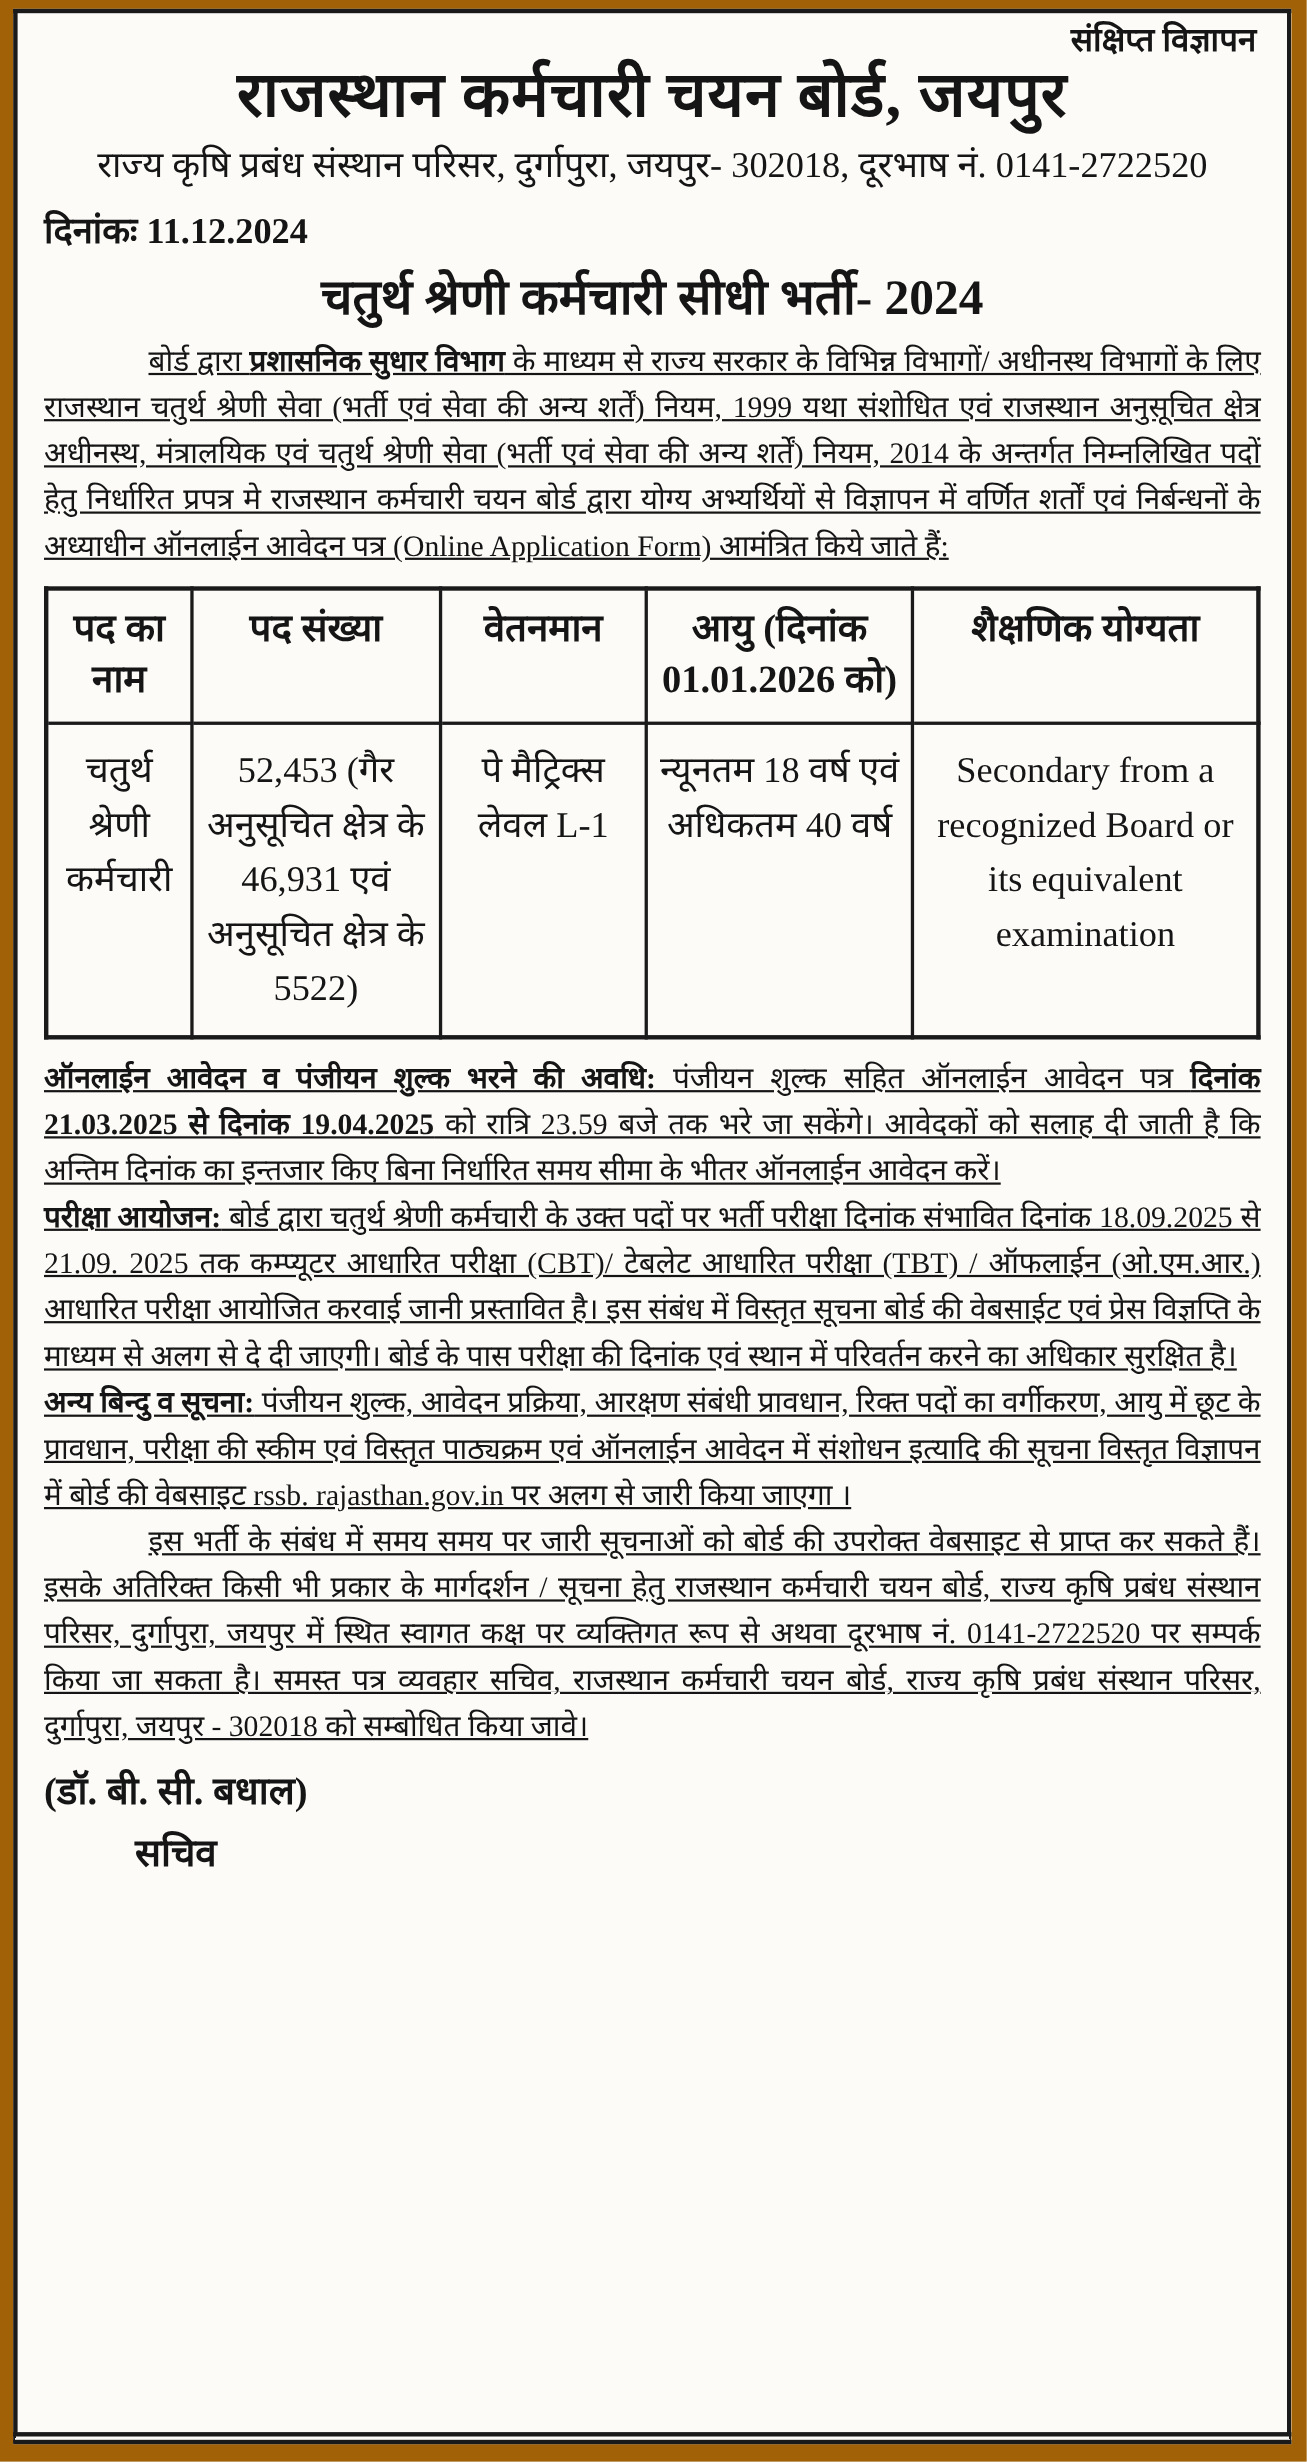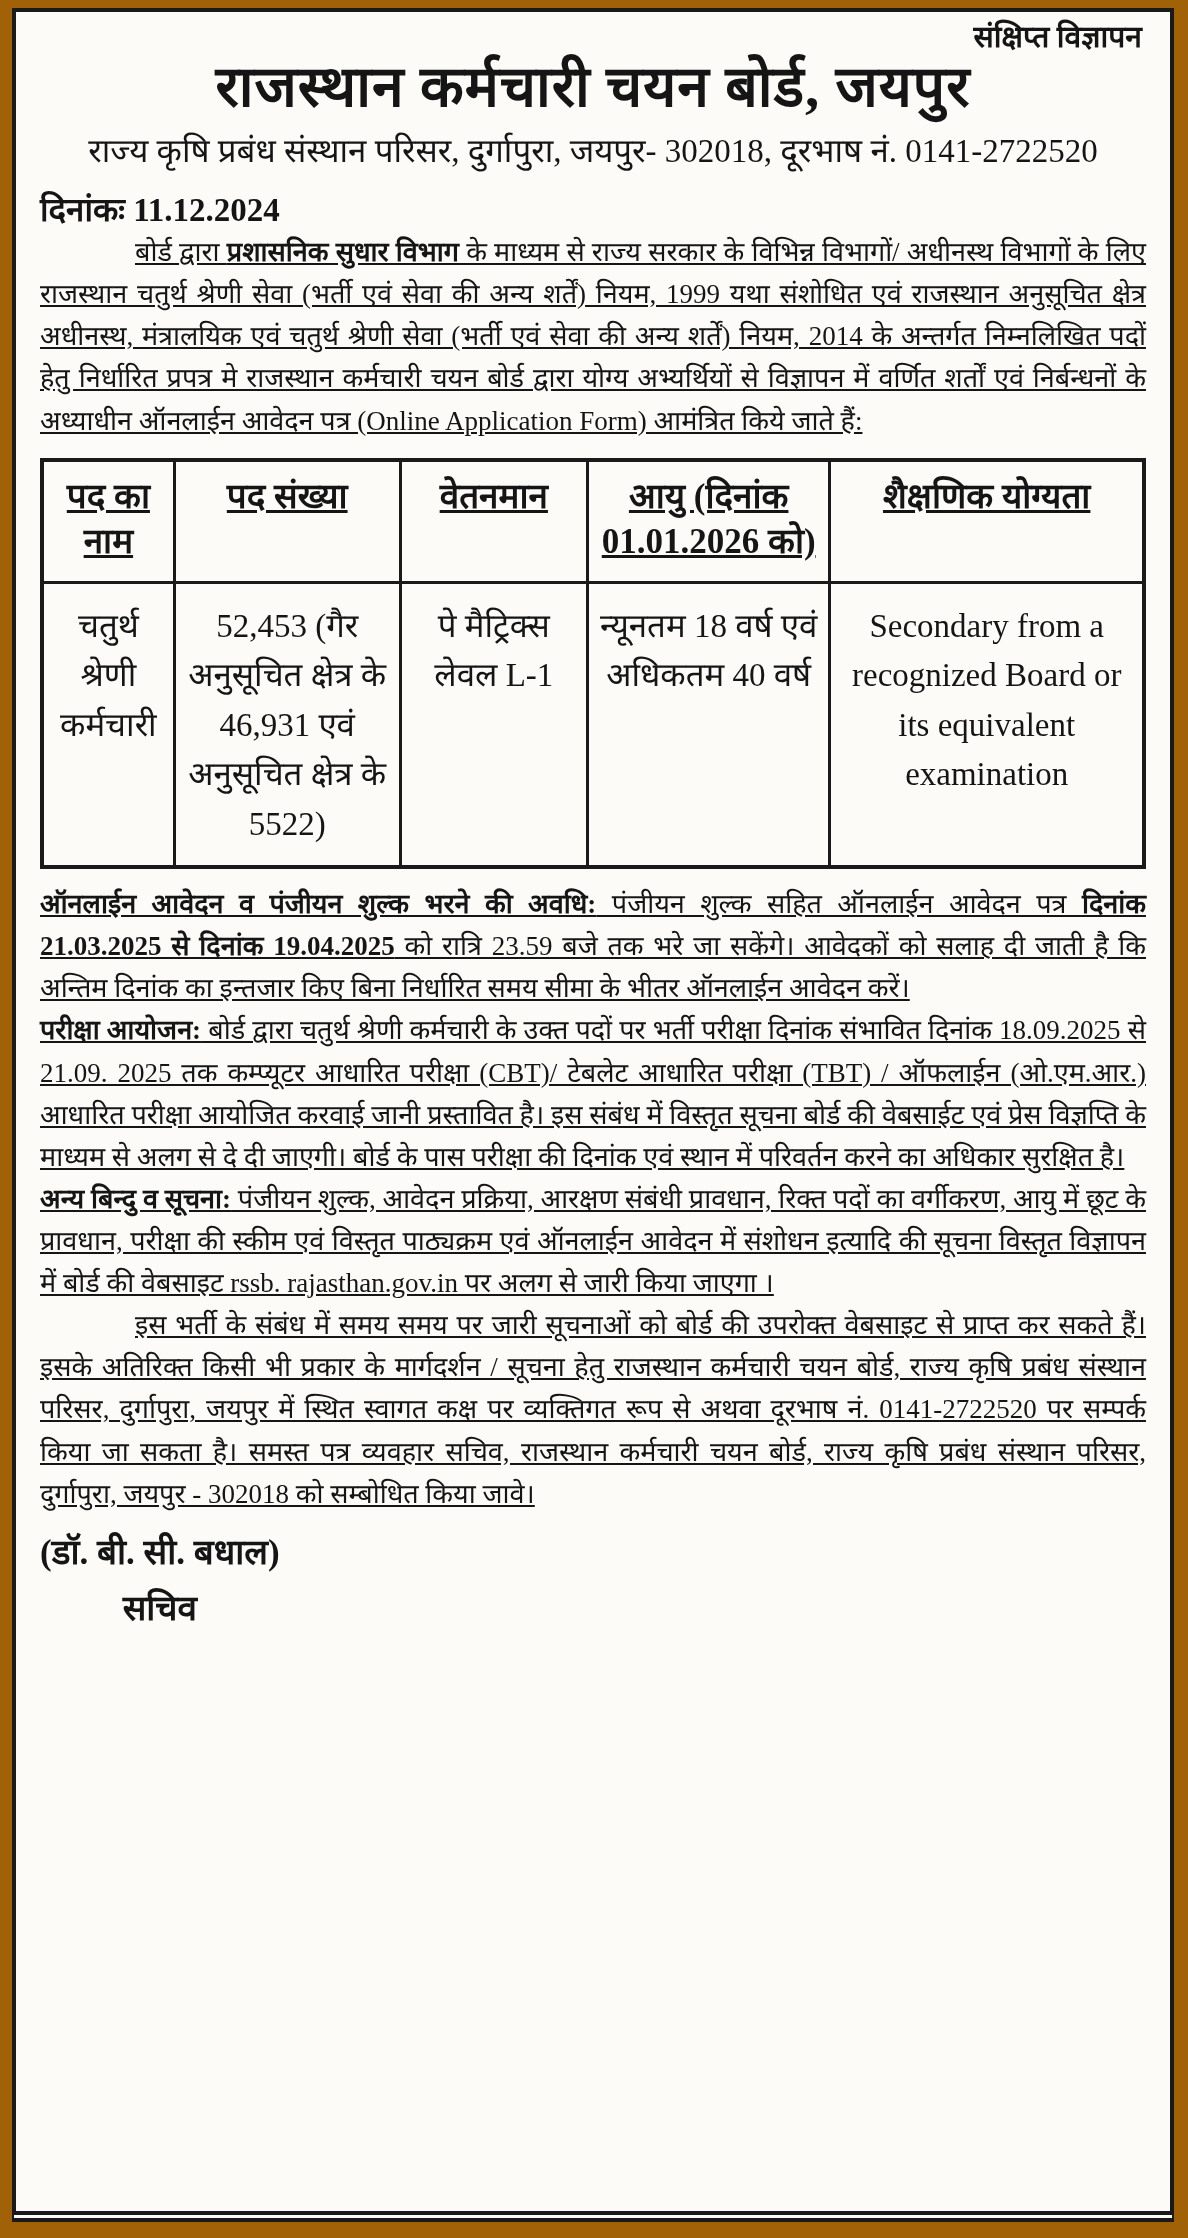--- a/index.html
+++ b/index.html
@@ -79,21 +79,20 @@
     border: 3px solid #1a1a1a;
     text-align: center;
     vertical-align: top;
     padding: 12px 8px 16px 8px;
   }
   table.vacancy th {
     font-size: 35px;
     font-weight: bold;
     line-height: 1.3;
     vertical-align: top;
-    text-decoration: underline;
   }
   table.vacancy td {
     font-size: 33px;
     line-height: 1.5;
     padding-top: 18px;
   }
   .latin { font-family: "Liberation Serif", serif; }
   .footer-row {
     display: flex;
     justify-content: space-between;
@@ -123,20 +122,21 @@
     <div class="corner-note">संक्षिप्त विज्ञापन</div>
 
     <div class="org-title">राजस्थान कर्मचारी चयन बोर्ड, जयपुर</div>
 
     <div class="org-address">राज्य कृषि प्रबंध संस्थान परिसर, दुर्गापुरा, जयपुर- 302018, दूरभाष नं. 0141-2722520</div>
 
     <div class="ref-row">
       <span>दिनांकः 11.12.2024</span>
     </div>
 
+    <div class="notice-heading">चतुर्थ श्रेणी कर्मचारी सीधी भर्ती- 2024</div>
 
     <p class="body indent"><span>बोर्ड द्वारा </span><b>प्रशासनिक सुधार विभाग</b><span> के माध्यम से राज्य सरकार के विभिन्न विभागों/ अधीनस्थ विभागों के लिए राजस्थान चतुर्थ श्रेणी सेवा (भर्ती एवं सेवा की अन्य शर्तें) नियम, 1999 यथा संशोधित एवं राजस्थान अनुसूचित क्षेत्र अधीनस्थ, मंत्रालयिक एवं चतुर्थ श्रेणी सेवा (भर्ती एवं सेवा की अन्य शर्तें) नियम, 2014 के अन्तर्गत निम्नलिखित पदों हेतु निर्धारित प्रपत्र मे राजस्थान कर्मचारी चयन बोर्ड द्वारा योग्य अभ्यर्थियों से विज्ञापन में वर्णित शर्तों एवं निर्बन्धनों के अध्याधीन ऑनलाईन आवेदन पत्र (Online Application Form) आमंत्रित किये जाते हैं:</span></p>
 
     <table class="vacancy">
       <colgroup>
         <col style="width:12%">
         <col style="width:20.5%">
         <col style="width:17%">
         <col style="width:22%">
         <col style="width:28.5%">

